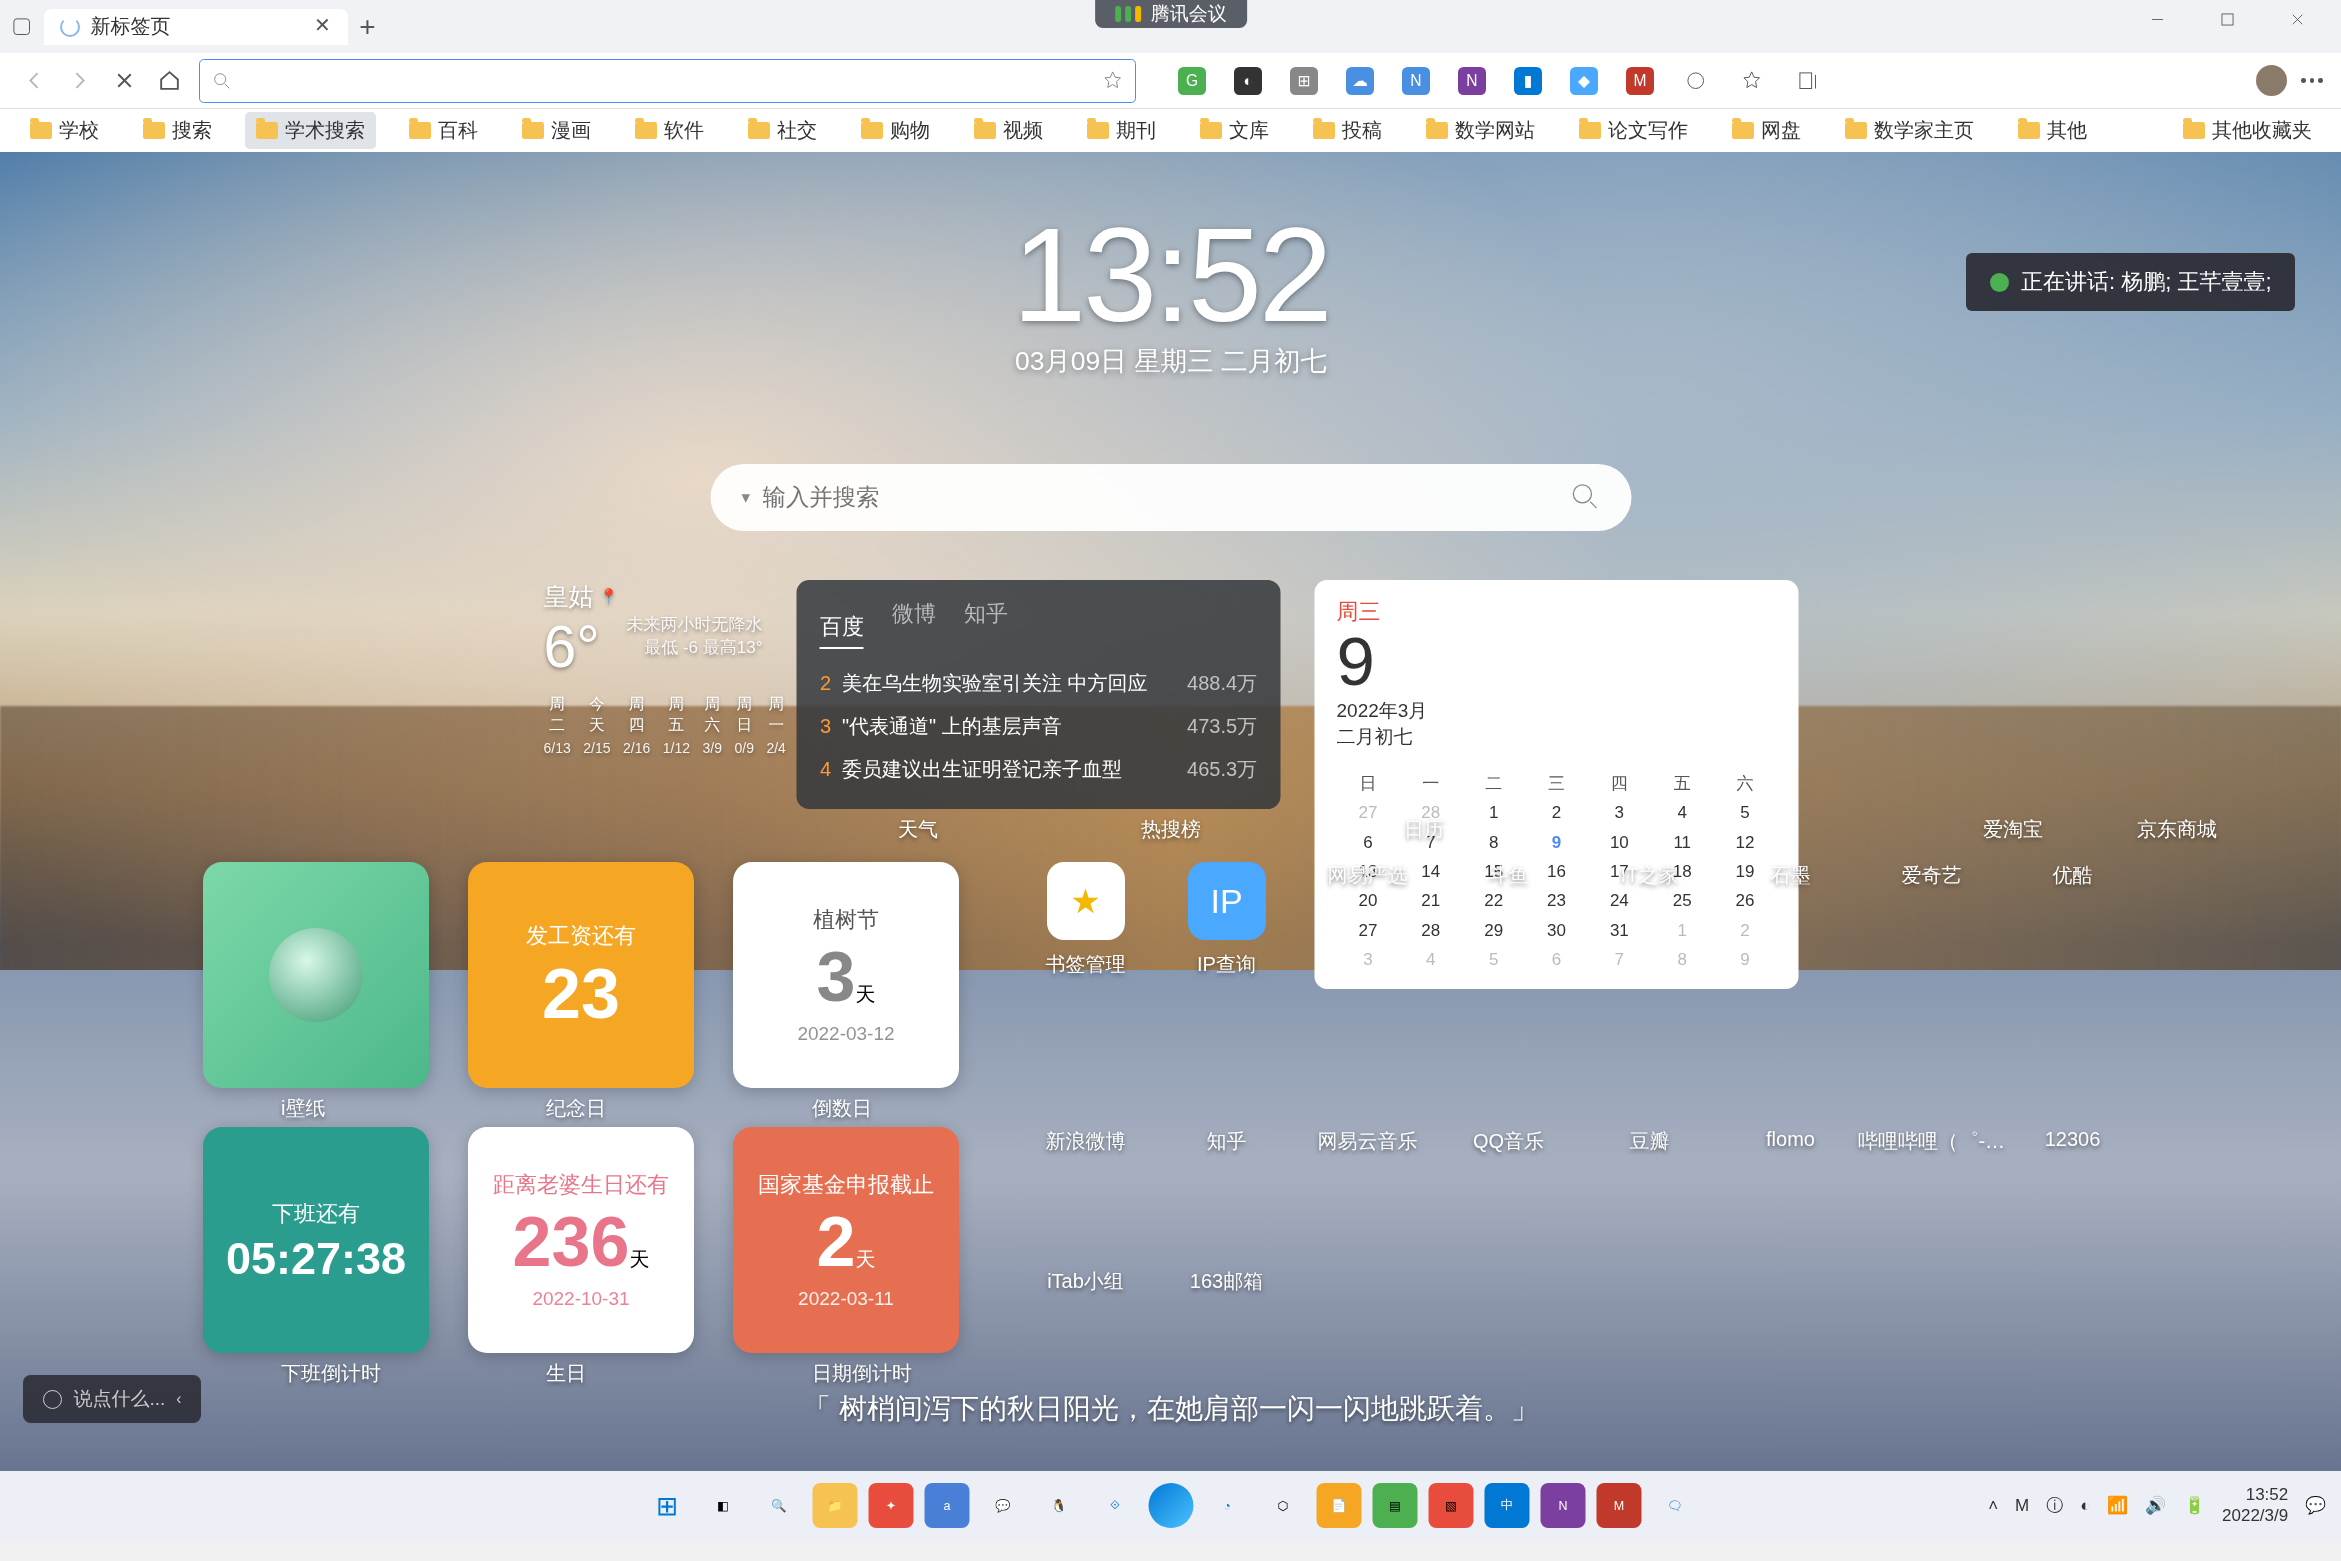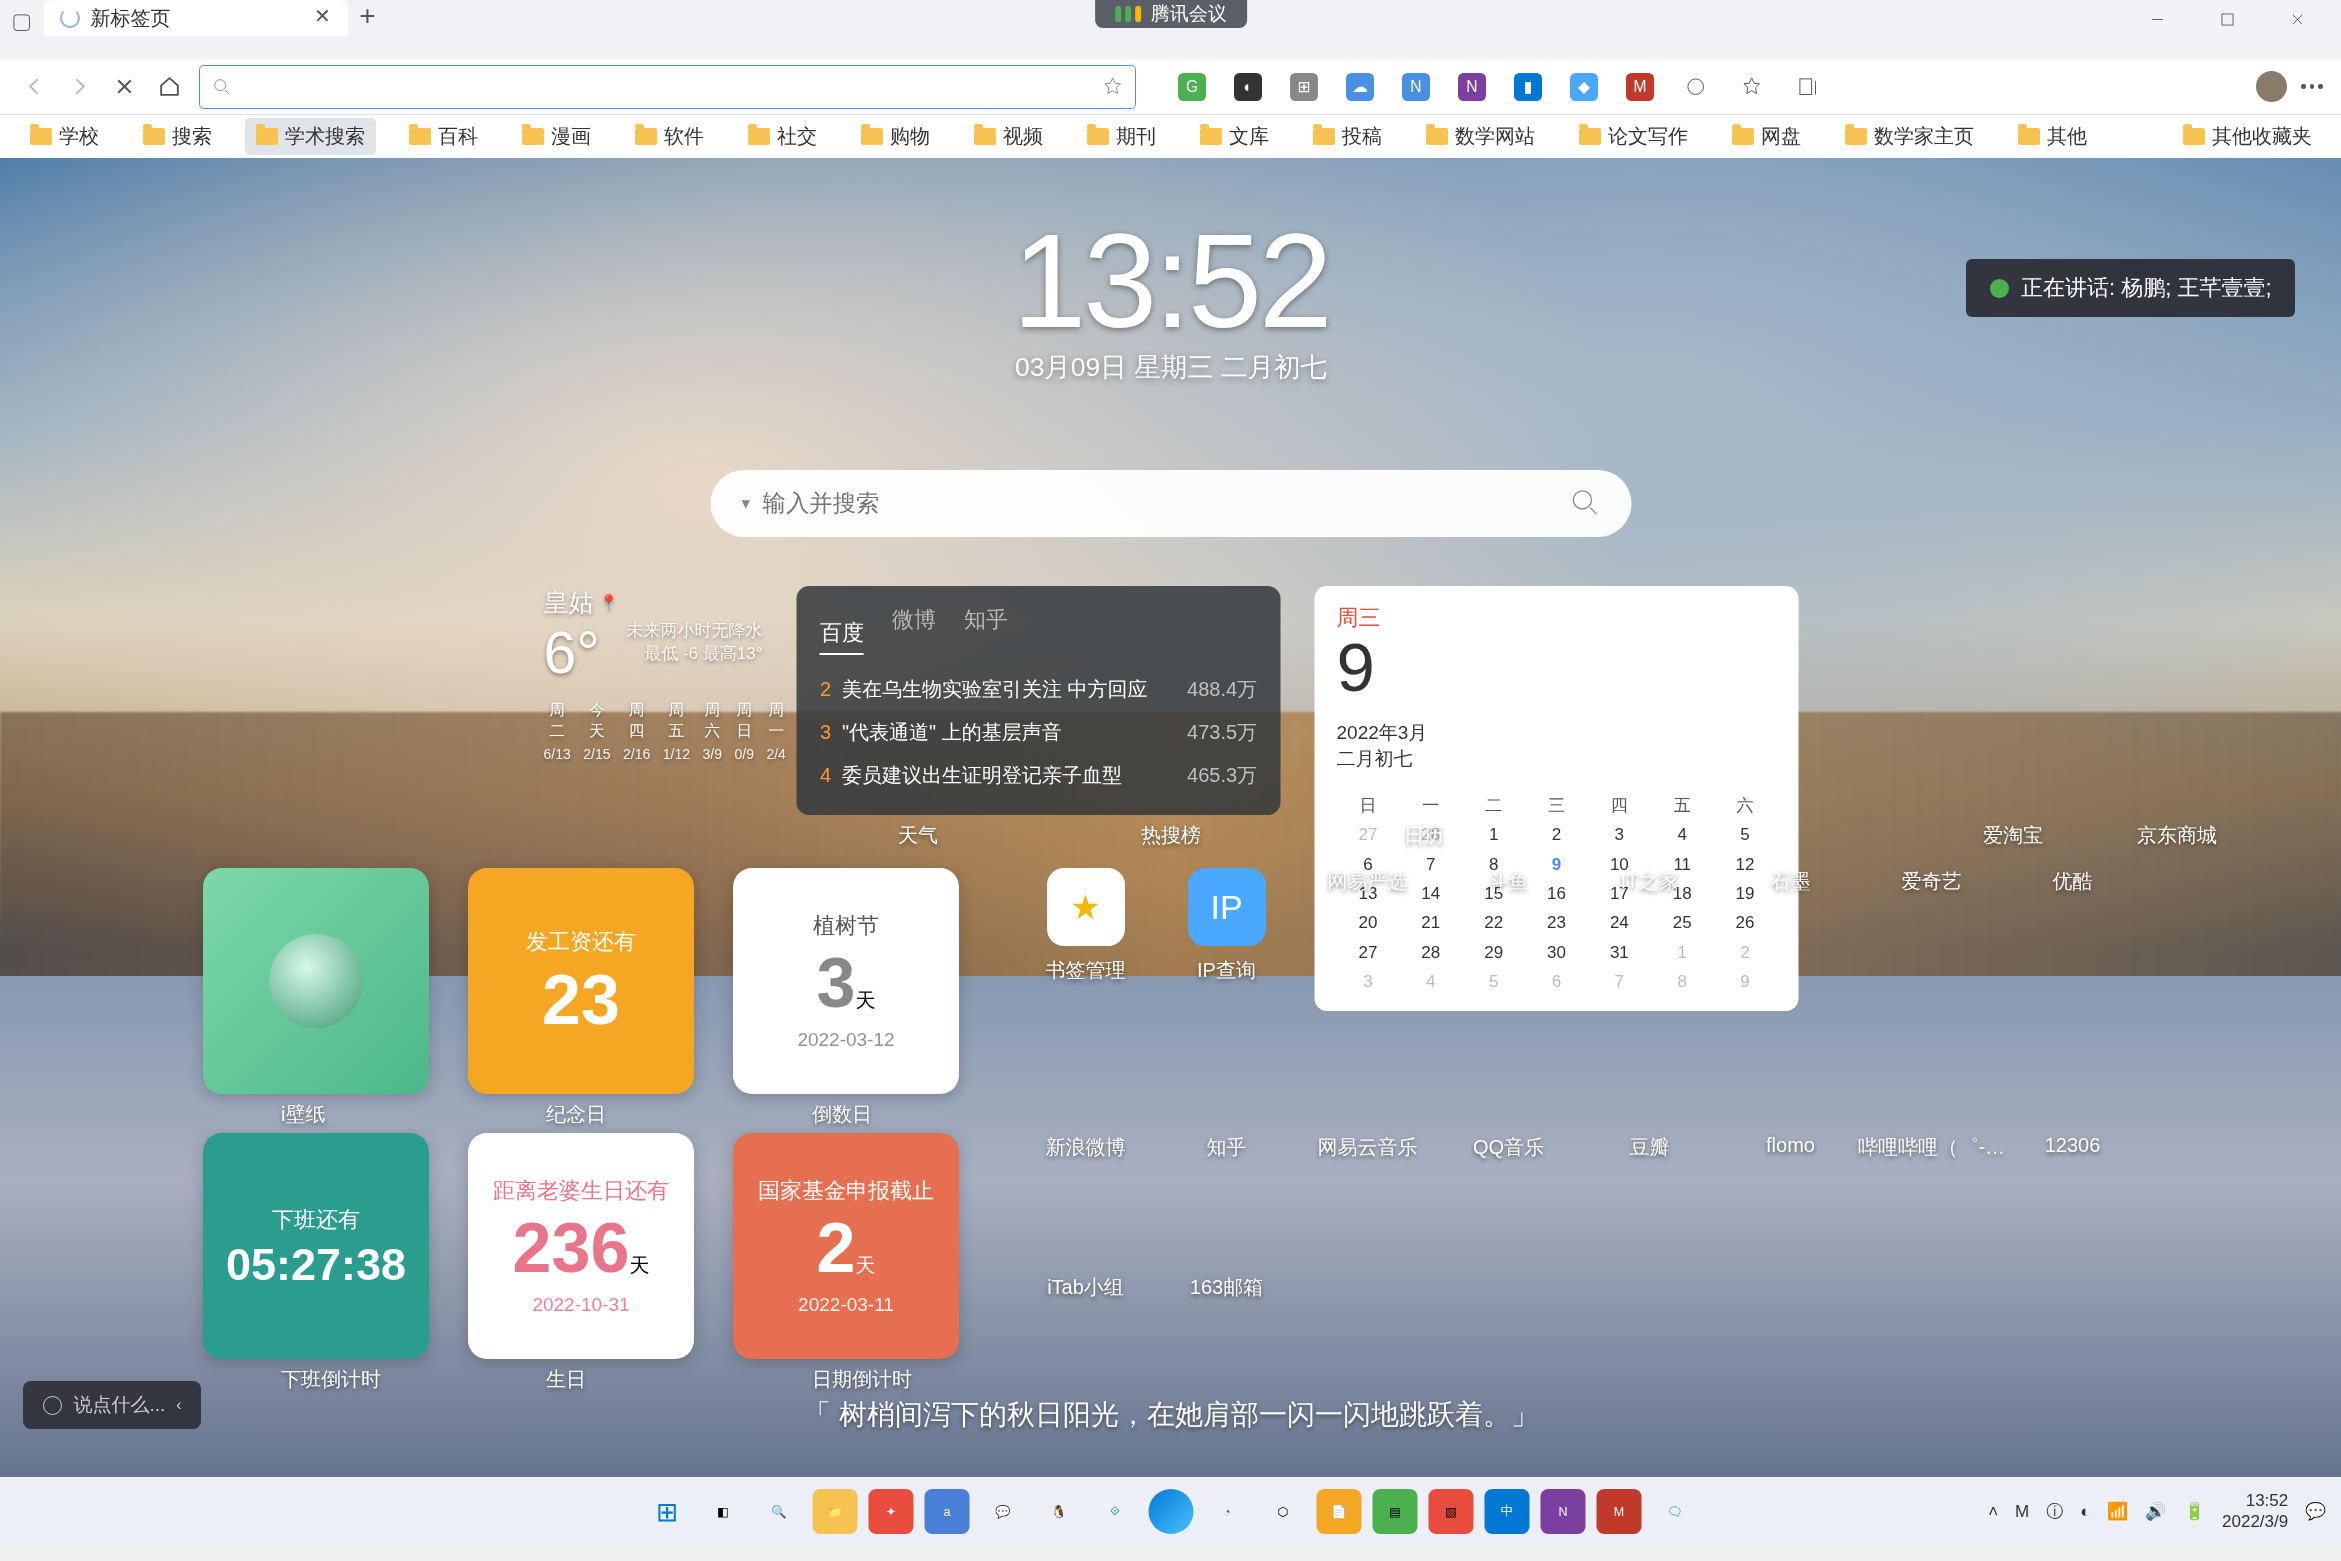--- a/index.html
+++ b/index.html
@@ -1,19 +1,19 @@
 <!DOCTYPE html>
 <html style="font-size:12.5px"><head>
 <meta charset="utf-8">
 <style>
 * { margin: 0; padding: 0; box-sizing: border-box; font-family: "Microsoft YaHei", sans-serif; }
 body { width: 2342px; height: 1561px; overflow: hidden; background: #f0f0f0; }
 
 
-.titlebar { height: 59px; background: #f0f2f5; display: flex; position: relative; }
+.titlebar { height: 53px; background: #f0f2f5; display: flex; align-items: center; position: relative; }
 .tab-menu-btn { width: 44px; height: 45px; display:flex; align-items:center; justify-content:center;}
 .tab-menu-btn svg{width:23.4px;height:23.4px;stroke:#555;fill:none;}
 .tab { height: 36px; width: 304px; background:#fff; border-radius: 7.8px 7.8px 0 0; display:flex; align-items:center; padding: 0 15.6px; gap:11px;}
 .tab .spin{width:20px;height:20px;border-radius:50%;border:2.3px solid #8ab6e8;border-top-color:transparent;}
 .tab .tabtxt{flex:1;font-size:20px;color:#333;}
 .tab .close{width:20px;height:20px;color:#555;font-size:20px;line-height:17px;text-align:center;}
 .newtab{width:39px;text-align:center;font-size:28px;color:#555;}
 .meeting-pill{position:absolute;left:50%;transform:translateX(-50%);top:0;height:28px;padding:0 20px;background:#5a5e66;color:#fff;border-radius:0 0 7.8px 7.8px;display:flex;align-items:center;gap:9.4px;font-size:19px;}
 .meeting-pill .dots{display:flex;gap:3.9px;}
 .meeting-pill .d{width:6.2px;height:15.6px;border-radius:2.3px;}
@@ -75,21 +75,21 @@
 .hot .tabs .on{color:#fff;border-bottom:2.3px solid #fff;padding-bottom:4.7px;margin-top:13px;}
 .hot .tabs span{color:#b8b8b8;}
 .hot .row{display:flex;justify-content:space-between;padding:7.8px 0;font-size:20px;}
 .hot .row .n{color:#ff9933;margin-right:11px;}
 .hot .row .cnt{color:#c0c0c0;}
 
 .cal{width:484px;background:#fff;border-radius:12.5px;padding:17px 22px;display:flex;gap:22px;flex-direction:column;}
 .cal .left{text-align:left;color:#e74c3c;}
 .cal .left .wd{font-size:22px;}
 .cal .left .dn{font-size:69px;color:#333;line-height:1;}
-.cal .left .my{font-size:19px;color:#333;margin-top:18px;}
+.cal .left .my{font-size:19px;color:#333;margin-top:2px;}
 .cal .left .lc{font-size:19px;color:#333;}
 .cal .grid{flex:1;}
 .cal .hdr{display:grid;grid-template-columns:repeat(7,1fr);text-align:center;font-size:17px;color:#555;margin-bottom:6.2px;}
 .cal .cells{display:grid;grid-template-columns:repeat(7,1fr);text-align:center;font-size:17px;gap:4.7px 0;}
 .cal .cells span{padding:2.3px 0;color:#333;}
 .cal .cells .dim{color:#bbb;}
 .cal .cells .today{color:#4c8bf5;font-weight:bold;}
 
 .widlabels{position:absolute;top:664px;left:50%;transform:translateX(-50%);display:flex;gap:203px;color:#fff;font-size:20px;text-shadow:0 1.6px 4.7px rgba(0,0,0,.5);}
 .extlabels{position:absolute;top:664px;right:125px;display:flex;gap:94px;color:#fff;font-size:20px;text-shadow:0 1.6px 4.7px rgba(0,0,0,.5);}

